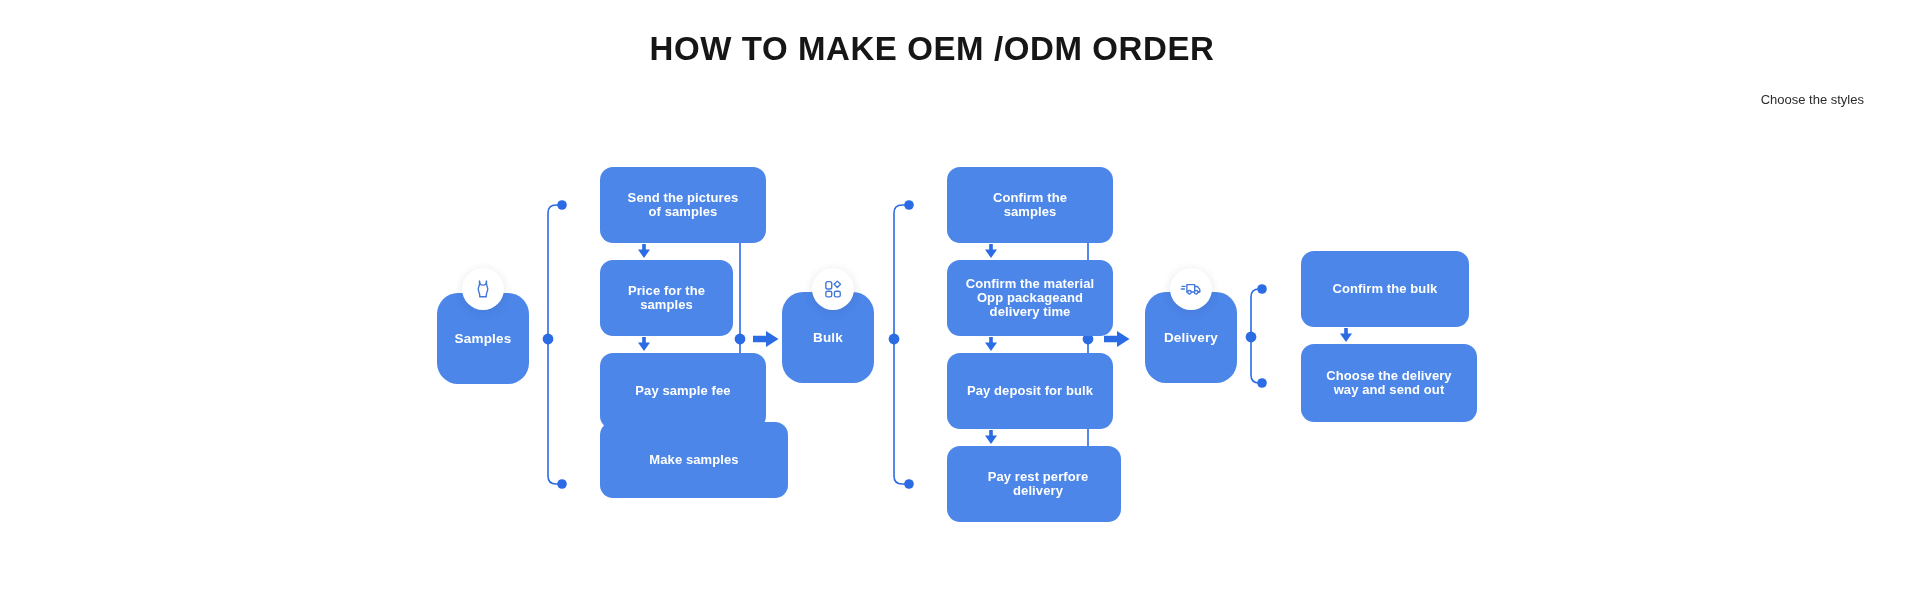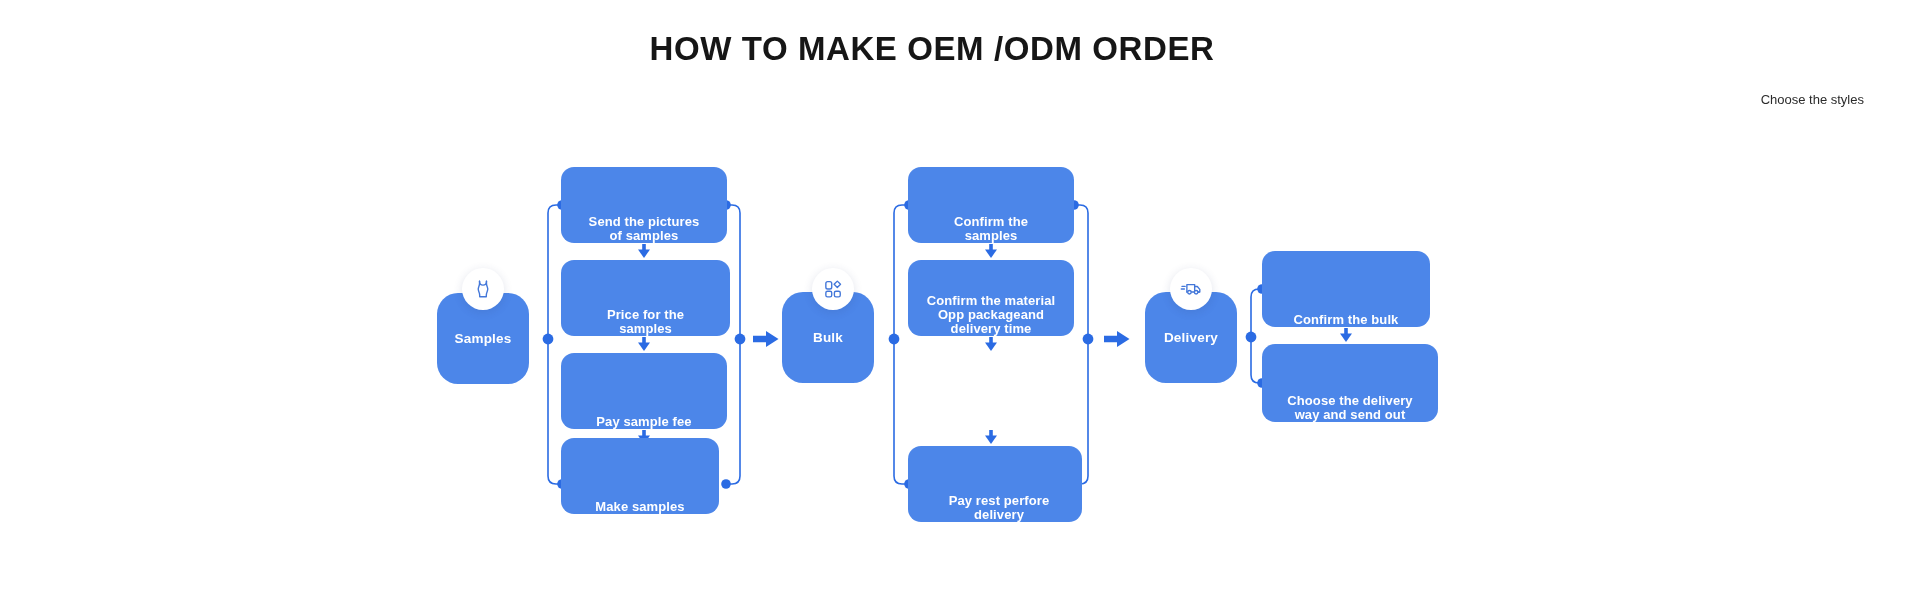--- a/index.html
+++ b/index.html
@@ -15,24 +15,24 @@
     position:absolute;left:0;right:56px;top:92px;
     text-align:right;font-size:13px;font-weight:400;color:var(--subtitle-gray,#2b2b2b);
   }
 
   .connector-layer{position:absolute;left:0;top:0;width:1920px;height:600px;}
   .bracket{stroke:var(--connector-blue,#2B6BE3);stroke-width:1.6;fill:none;}
   .dot{fill:var(--connector-blue,#2B6BE3);}
   .arrow{fill:var(--connector-blue,#2B6BE3);}
 
   .step{
-    position:absolute;display:flex;align-items:flex-end;justify-content:center;
+    position:absolute;display:flex;align-items:center;justify-content:center;
     background:var(--box-blue,#4C86E9);border-radius:13px;
     color:var(--text-white,#fff);font-size:13px;font-weight:700;line-height:14px;
-    text-align:center;white-space:pre-line;letter-spacing:.1px;
+    text-align:center;white-space:pre-line;letter-spacing:.1px;margin-left:39px;
   }
   .node{
     position:absolute;width:92px;height:91px;
     background:var(--box-blue,#4C86E9);border-radius:21px;
     display:flex;align-items:center;justify-content:center;
     color:var(--text-white,#fff);font-size:13.5px;font-weight:700;letter-spacing:.2px;
   }
   .icon-circle{
     position:absolute;width:42px;height:42px;border-radius:50%;
     background:var(--circle-white,#ffffff);
@@ -145,30 +145,31 @@
       <path class="icon-stroke" d="M7.5 15.3 V7.2 H16 V15.3"></path>
       <path class="icon-stroke" d="M16 9.3 h2.9 l2.7 3.1 v2.9 h-1.7"></path>
       <path class="icon-stroke" d="M7.5 15.3 H21"></path>
       <circle class="icon-fillwhite" cx="10.3" cy="15.6" r="1.9"></circle>
       <circle class="icon-fillwhite" cx="17.6" cy="15.6" r="1.9"></circle>
     </svg>
   </div>
 
   <div class="step" style="left:561px;top:167px;width:166px;height:76px;"><span>Send the pictures
 of samples</span></div>
-  <div class="step" style="left:561px;top:260px;width:169px;height:76px;"><span>Price for the
+  <div class="step" style="left:561px;top:260px;width:133px;height:76px;"><span>Price for the
 samples</span></div>
   <div class="step" style="left:561px;top:353px;width:166px;height:76px;"><span>Pay sample fee</span></div>
-  <div class="step" style="left:561px;top:438px;width:158px;height:76px;"><span>Make samples</span></div>
+  <div class="step" style="left:561px;top:422px;width:188px;height:76px;"><span>Make samples</span></div>
 
   <div class="step" style="left:908px;top:167px;width:166px;height:76px;"><span>Confirm the
 samples</span></div>
   <div class="step" style="left:908px;top:260px;width:166px;height:76px;"><span>Confirm the material
 Opp packageand
 delivery time</span></div>
+  <div class="step" style="left:908px;top:353px;width:166px;height:76px;"><span>Pay deposit for bulk</span></div>
   <div class="step" style="left:908px;top:446px;width:166px;height:76px;padding-left:8px;"><span>Pay rest perfore
 delivery</span></div>
 
   <div class="step" style="left:1262px;top:251px;width:168px;height:76px;"><span>Confirm the bulk</span></div>
   <div class="step" style="left:1262px;top:344px;width:176px;height:78px;"><span>Choose the delivery
 way and send out</span></div>
 
 </div>
 
 </body></html>

